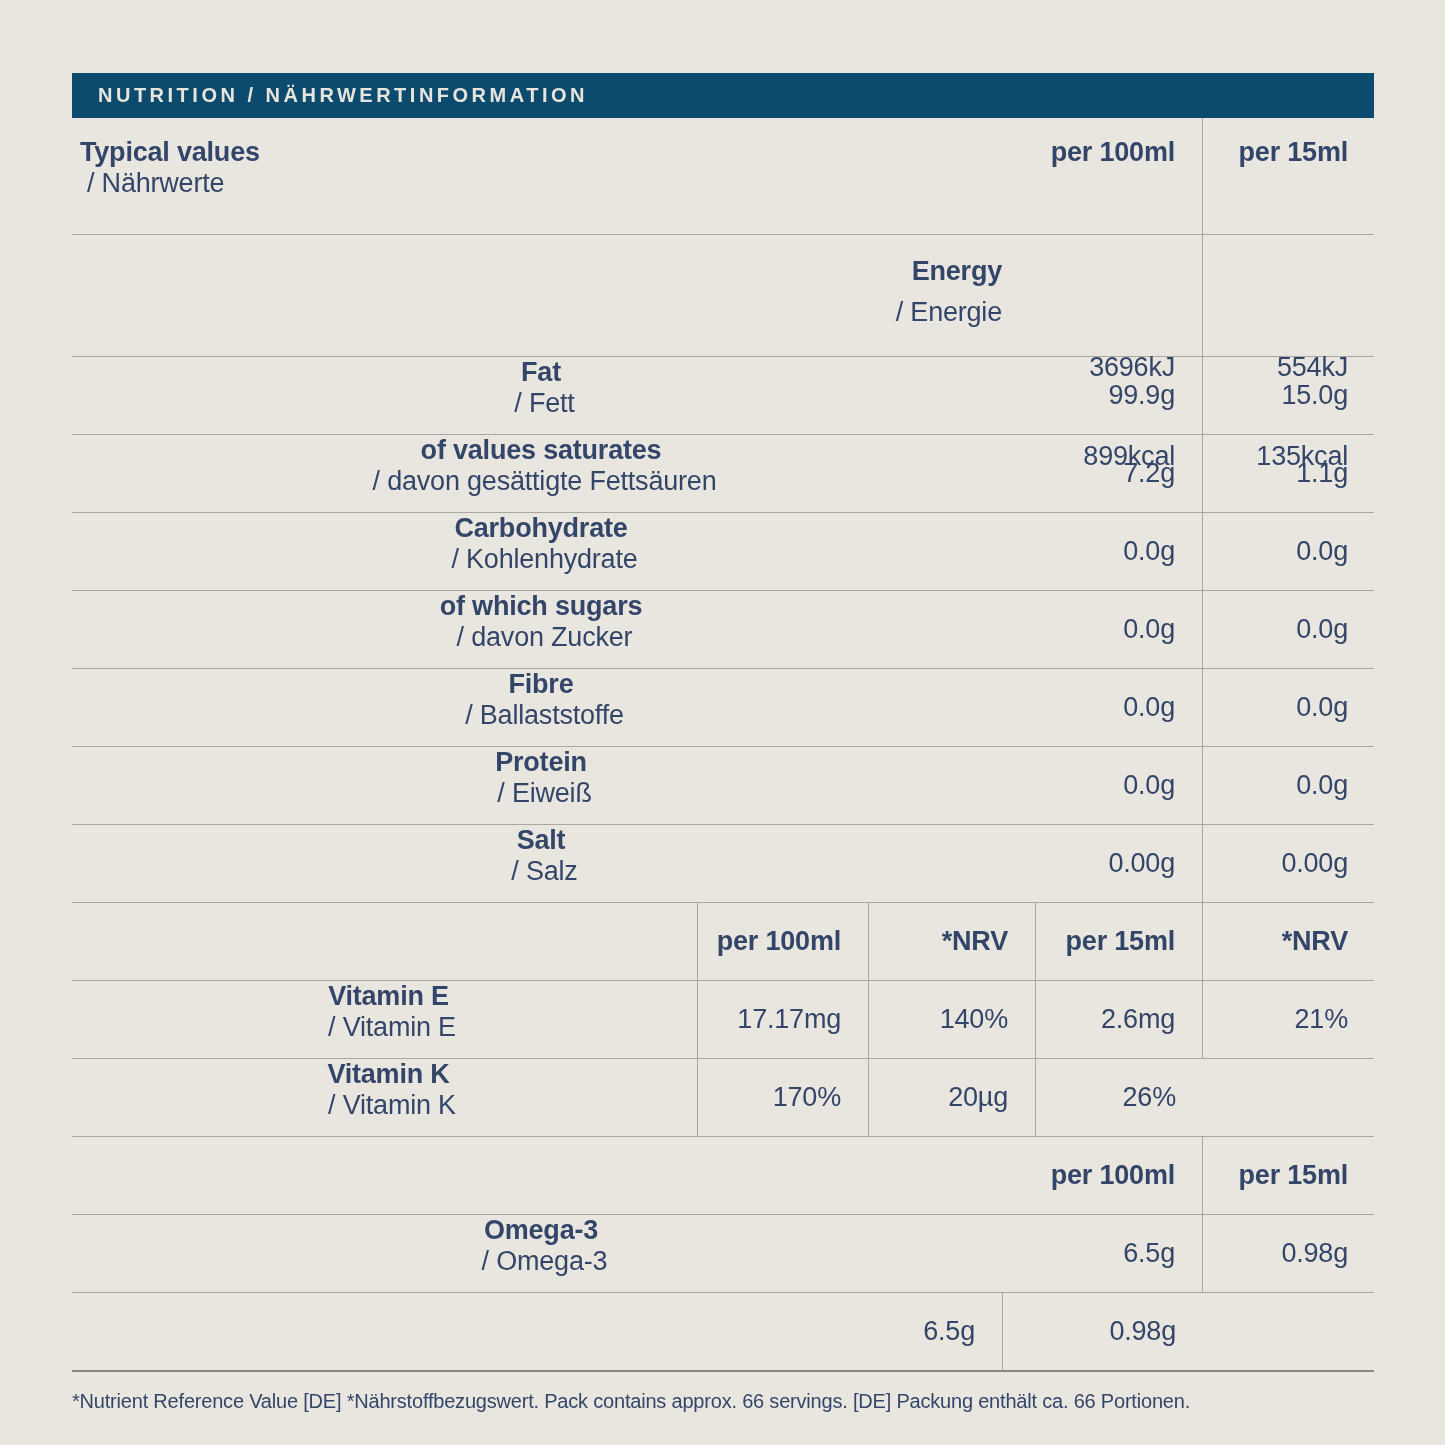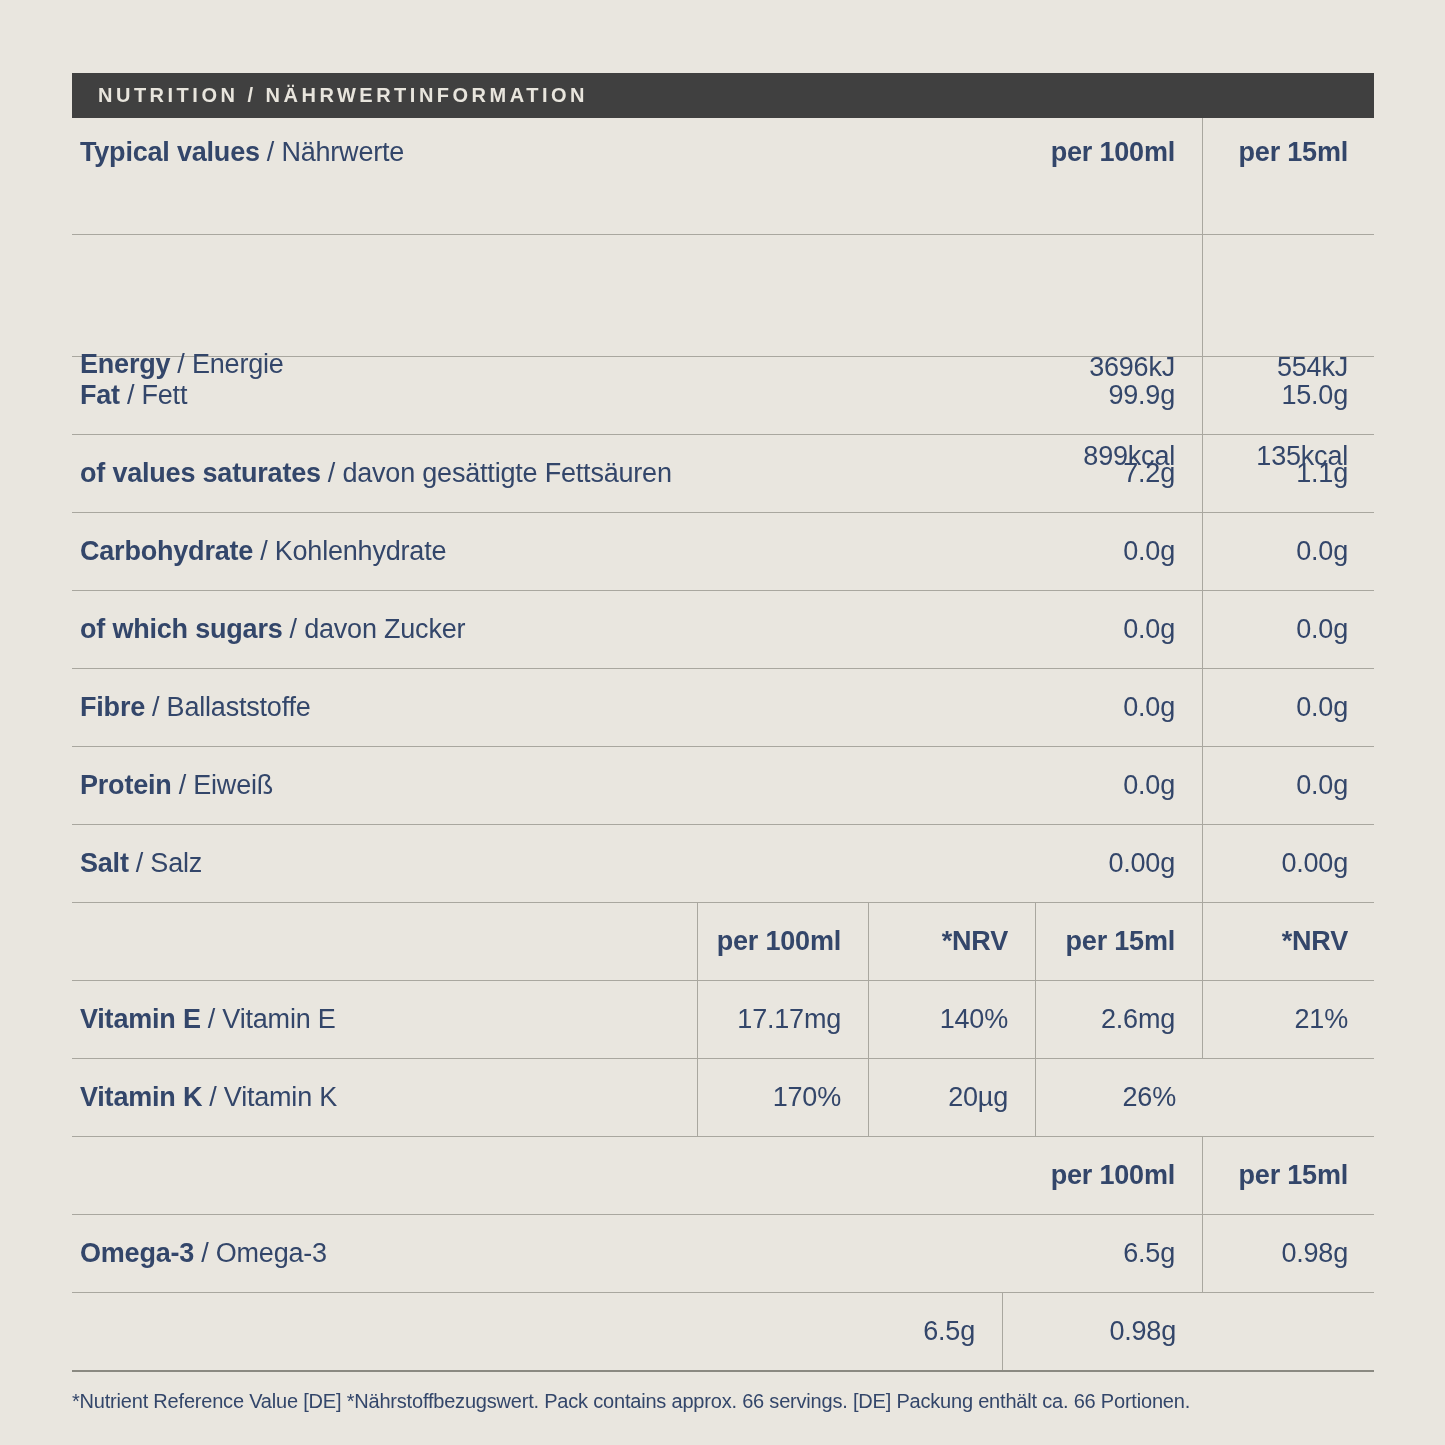--- a/index.html
+++ b/index.html
@@ -11,21 +11,21 @@
     position: relative;
     overflow: hidden;
   }
   .panel {
     position: absolute;
     left: 72px; top: 73px;
     width: 1302px;
   }
   .title-bar {
     height: 45px;
-    background: #404040;
+    background: #0c4a6e;
     color: #e8e5dd;
     display: flex;
     align-items: center;
     padding-left: 26px;
     font-size: 20px;
     font-weight: bold;
     letter-spacing: 3.5px;
   }
   .ntable { border-bottom: 2px solid #8a8981; }
   .row {
@@ -37,30 +37,30 @@
   .r3 { grid-template-columns: 1fr 200px 172px; }
   .r5 { grid-template-columns: 1fr 171px 167px 167px 172px; }
   .h-title  { height: 116px; }
   .h-energy { height: 122px; }
   .h-std    { height: 78px; }
   .cell {
     display: flex;
     align-items: center;
     font-size: 27px;
   }
-  .label { padding-left: 8px; }
+  .label { padding-left: 8px; flex-direction: column; }
   .val   { justify-content: flex-end; padding-right: 27px; text-align: right; }
   .val15 { padding-right: 26px; }
   .vdiv  { border-left: 1px solid #a9a79f; }
   .bold  { font-weight: bold; }
   .reg   { margin-left: 7px; font-weight: normal; }
   .head  { font-weight: bold; }
   
   .h-title .cell  { align-items: flex-start; padding-top: 19px; }
-  .h-energy .cell { align-items: center; padding-top: 16px; line-height: 41px; }
+  .h-energy .cell { align-items: flex-end; padding-top: 16px; line-height: 41px; }
   .twoline { display: block; margin-top: 48px; }
   .footer-note {
     position: absolute;
     left: 72px; top: 1390px;
     width: 1302px;
     font-size: 20px;
     letter-spacing: -0.2px;
   }
 </style>
 </head>

